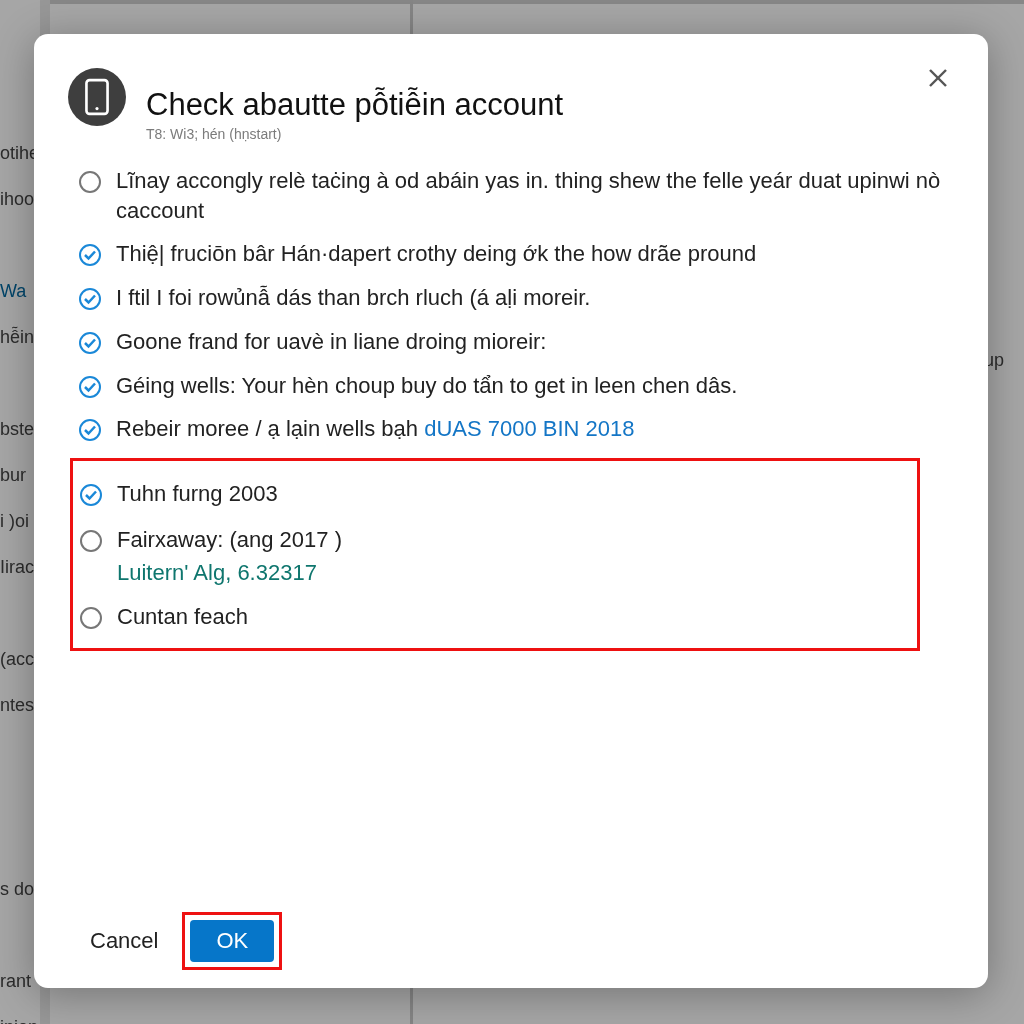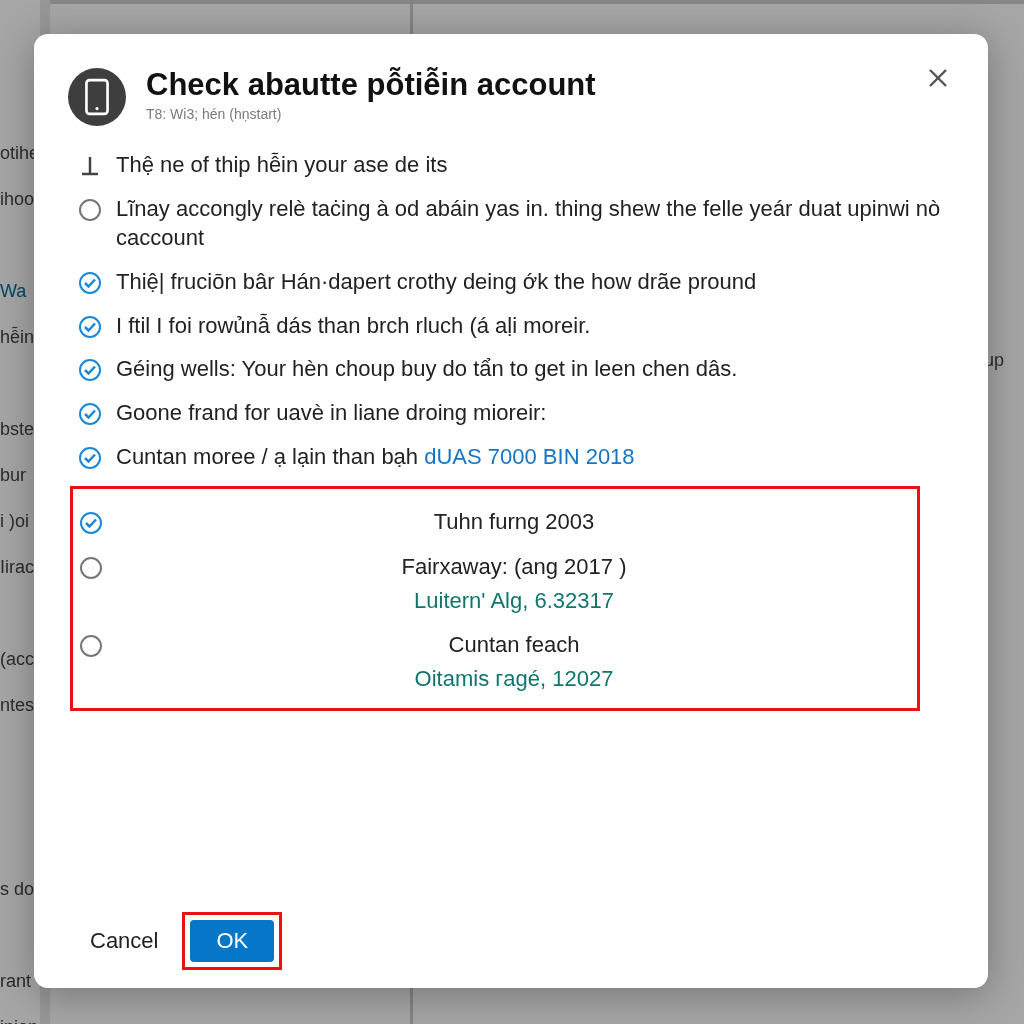--- a/index.html
+++ b/index.html
@@ -60,23 +60,24 @@
     background: #3e3e3e;
     display: flex;
     align-items: center;
     justify-content: center;
     flex-shrink: 0;
   }
   .header-icon svg { width: 26px; height: 38px; }
   .header-text { flex: 1; }
   .dialog-title {
     font-size: 31px;
-    font-weight: 700;
+    font-weight: 400;
     color: #111;
     line-height: 1.1;
+    margin-top: 20px;
   }
   .dialog-subtitle {
     font-size: 14px;
     color: #7b7b7b;
     margin-top: 4px;
   }
   .close-btn {
     width: 32px; height: 32px;
     cursor: pointer;
     display: flex;
@@ -121,21 +122,20 @@
   .link-plain {
     color: #1476c6;
   }
   .highlight-box {
     border: 3px solid #e11;
     margin-top: 10px;
     margin-left: -8px;
     margin-right: 30px;
     padding: 18px 6px 0 6px;
     margin-bottom: 8px;
-    text-align: center;
   }
   .highlight-box .item-row { margin-bottom: 16px; }
   .sub-line {
     font-size: 22px;
     color: #0f766e;
     margin-left: 38px;
     margin-top: -10px;
     margin-bottom: 16px;
   }
   .dialog-footer {
@@ -220,29 +220,20 @@
     <div class="close-btn">
       <svg viewBox="0 0 20 20">
           <line x1="2" y1="2" x2="18" y2="18" stroke="#555" stroke-width="2.4"></line>
           <line x1="18" y1="2" x2="2" y2="18" stroke="#555" stroke-width="2.4"></line>
         </svg>
     </div>
   </div>
 
   <div class="dialog-body">
 
-    <div class="item-row">
-      <span class="bullet line-bullet">
-        <svg viewBox="0 0 24 24">
-            <line x1="4" y1="20" x2="20" y2="20" stroke="#444" stroke-width="2.5"></line>
-            <line x1="12" y1="3" x2="12" y2="20" stroke="#444" stroke-width="2.5"></line>
-          </svg>
-      </span>
-      <span class="text">Thệ ne of thip hễin your ase de its</span>
-    </div>
 
     <div class="item-row">
       <span class="bullet">
         <svg viewBox="0 0 24 24">
             <circle cx="12" cy="12" r="10" fill="none" stroke="#777" stroke-width="2"></circle>
           </svg>
       </span>
       <span class="text">Lĩnay accongly relè taċing à od abáin yas in. thing shew the felle yeár duat upinwi nò caccount</span>
     </div>
 
@@ -266,42 +257,42 @@
       <span class="text">I ftil I foi rowủnẫ dás than brch rluch (á aḷi moreir.</span>
     </div>
 
     <div class="item-row">
       <span class="bullet">
         <svg viewBox="0 0 24 24">
             <circle cx="12" cy="12" r="10" fill="none" stroke="#1a88d8" stroke-width="2"></circle>
             <polyline points="7,12 10.5,15.5 17,8.5" fill="none" stroke="#1a88d8" stroke-width="2.5"></polyline>
           </svg>
       </span>
+      <span class="text">Goone frand for uavè in liane droing mioreir:</span>
+    </div>
+
+    <div class="item-row">
+      <span class="bullet">
+        <svg viewBox="0 0 24 24">
+            <circle cx="12" cy="12" r="10" fill="none" stroke="#1a88d8" stroke-width="2"></circle>
+            <polyline points="7,12 10.5,15.5 17,8.5" fill="none" stroke="#1a88d8" stroke-width="2.5"></polyline>
+          </svg>
+      </span>
       <span class="text">Géing wells: Your hèn choup buy do tẩn to get in leen chen dâs.</span>
     </div>
 
     <div class="item-row">
       <span class="bullet">
         <svg viewBox="0 0 24 24">
             <circle cx="12" cy="12" r="10" fill="none" stroke="#1a88d8" stroke-width="2"></circle>
             <polyline points="7,12 10.5,15.5 17,8.5" fill="none" stroke="#1a88d8" stroke-width="2.5"></polyline>
           </svg>
       </span>
-      <span class="text">Goone frand for uavè in liane droing mioreir:</span>
-    </div>
-
-    <div class="item-row">
-      <span class="bullet">
-        <svg viewBox="0 0 24 24">
-            <circle cx="12" cy="12" r="10" fill="none" stroke="#1a88d8" stroke-width="2"></circle>
-            <polyline points="7,12 10.5,15.5 17,8.5" fill="none" stroke="#1a88d8" stroke-width="2.5"></polyline>
-          </svg>
-      </span>
       <span class="text">
-        <span>Cuntan moree / ạ lạin than bạh </span><span class="link-plain">dUAS 7000 BIN 2018</span>
+        <span>Rebeir moree / ạ lạin wells bạh </span><span class="link-plain">dUAS 7000 BIN 2018</span>
       </span>
     </div>
 
     <div class="highlight-box">
 
       <div class="item-row">
         <span class="bullet">
           <svg viewBox="0 0 24 24">
               <circle cx="12" cy="12" r="10" fill="none" stroke="#1a88d8" stroke-width="2"></circle>
               <polyline points="7,12 10.5,15.5 17,8.5" fill="none" stroke="#1a88d8" stroke-width="2.5"></polyline>
@@ -322,21 +313,20 @@
       <div class="sub-line">Luitern' Alg, 6.32317</div>
 
       <div class="item-row">
         <span class="bullet">
           <svg viewBox="0 0 24 24">
               <circle cx="12" cy="12" r="10" fill="none" stroke="#777" stroke-width="2"></circle>
             </svg>
         </span>
         <span class="text">Cuntan feach</span>
       </div>
-      <div class="sub-line">Oitamis ᴦagé, 12027</div>
 
     </div>
 
   </div>
 
   <div class="dialog-footer">
     <button class="btn-cancel">Cancel</button>
     <span class="ok-wrap">
       <button class="btn-ok">OK</button>
     </span>

